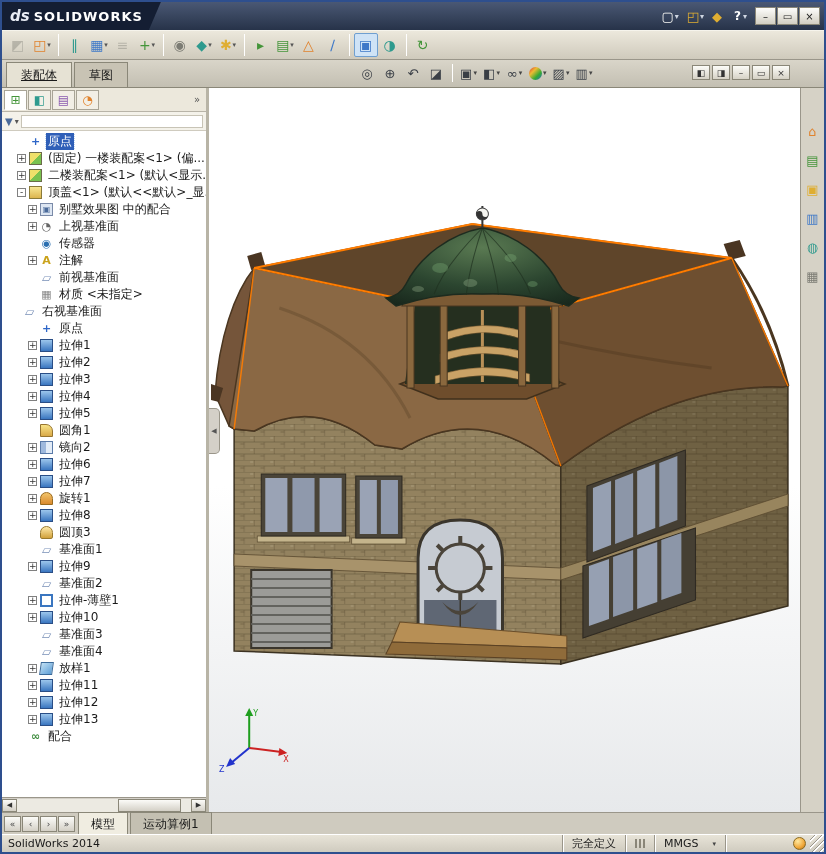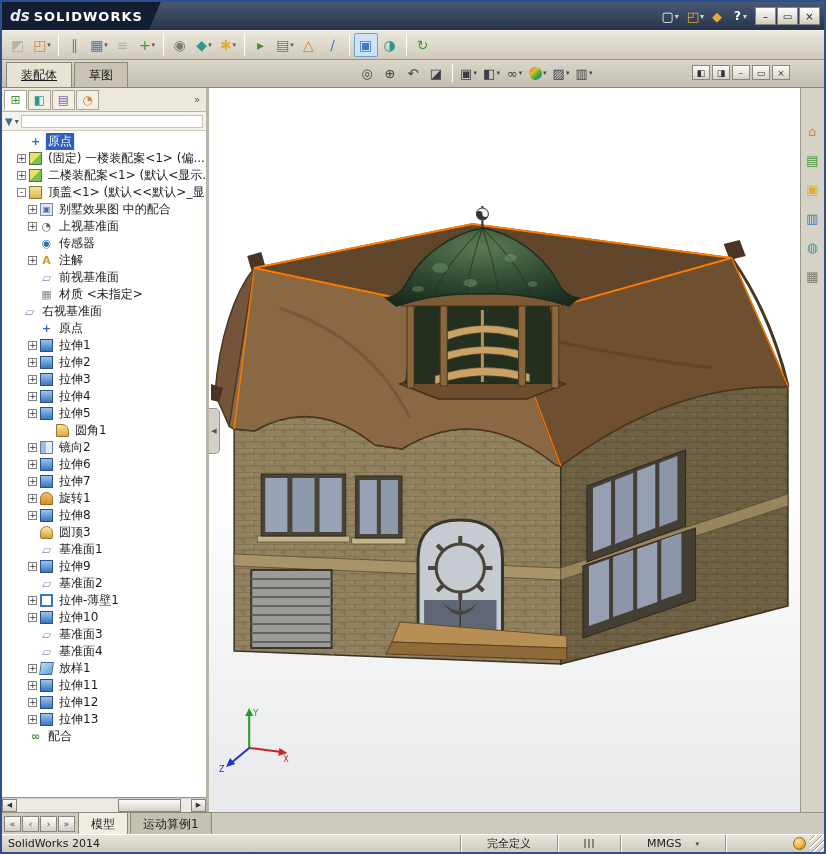--- a/index.html
+++ b/index.html
@@ -141,21 +141,21 @@
     font-size:9px; color:#444; background:linear-gradient(#fbfbf8,#d4d0c6);
     border:1px solid #8a8778; margin-right:1px; }
   .btab{ padding:3px 12px 2px; border:1px solid #8a8778; background:#c4c0b2; margin-left:2px; }
   .btab.active{ background:#f0ede1; }
   
   .statusbar{ height:18px; flex:none; display:flex; align-items:center;
     background:linear-gradient(#e8e4d8,#cfcbbf); border-top:1px solid #fff; font-size:11px; }
   .status-left{ padding-left:6px; }
   .status-right{ margin-left:auto; display:flex; align-items:center; height:100%; }
   .scell{ border-left:1px solid #9a968a; box-shadow:inset 1px 0 0 #fff; height:100%;
-    display:flex; align-items:center; padding:0 26px; }
+    display:flex; align-items:center; padding:0 9px; }
   .bars{ display:flex; gap:2px; }
   .bars i{ width:2px; height:9px; background:#8a8678; }
   .units-cell .drop{ font-size:7px; color:#444; margin-left:14px; }
   .spare{ width:64px; }
   .quicktip{ width:13px; height:13px; border-radius:50%; margin:0 4px;
     background:radial-gradient(circle at 35% 30%,#ffe9a0,#f0a83a 60%,#b06a10); border:1px solid #8a6a20;}
   .grip-corner{ width:14px; height:100%;
     background:repeating-linear-gradient(135deg,transparent 0 3px,#9a968a 3px 4px,#fff 4px 5px); }
 </style>
 </head>
@@ -470,21 +470,21 @@
             <span class="ticon ic-extrude"></span>
             <span class="tlabel">拉伸4</span>
           </div>
 
           <div class="trow" style="padding-left: 26px;">
             <span class="expander">+</span>
             <span class="ticon ic-extrude"></span>
             <span class="tlabel">拉伸5</span>
           </div>
 
-          <div class="trow" style="padding-left: 42px;">
+          <div class="trow" style="padding-left: 26px;">
             <span class="expander empty"></span>
             <span class="ticon ic-fillet"></span>
             <span class="tlabel">圆角1</span>
           </div>
 
           <div class="trow" style="padding-left: 26px;">
             <span class="expander">+</span>
             <span class="ticon ic-mirror"></span>
             <span class="tlabel">镜向2</span>
           </div>

